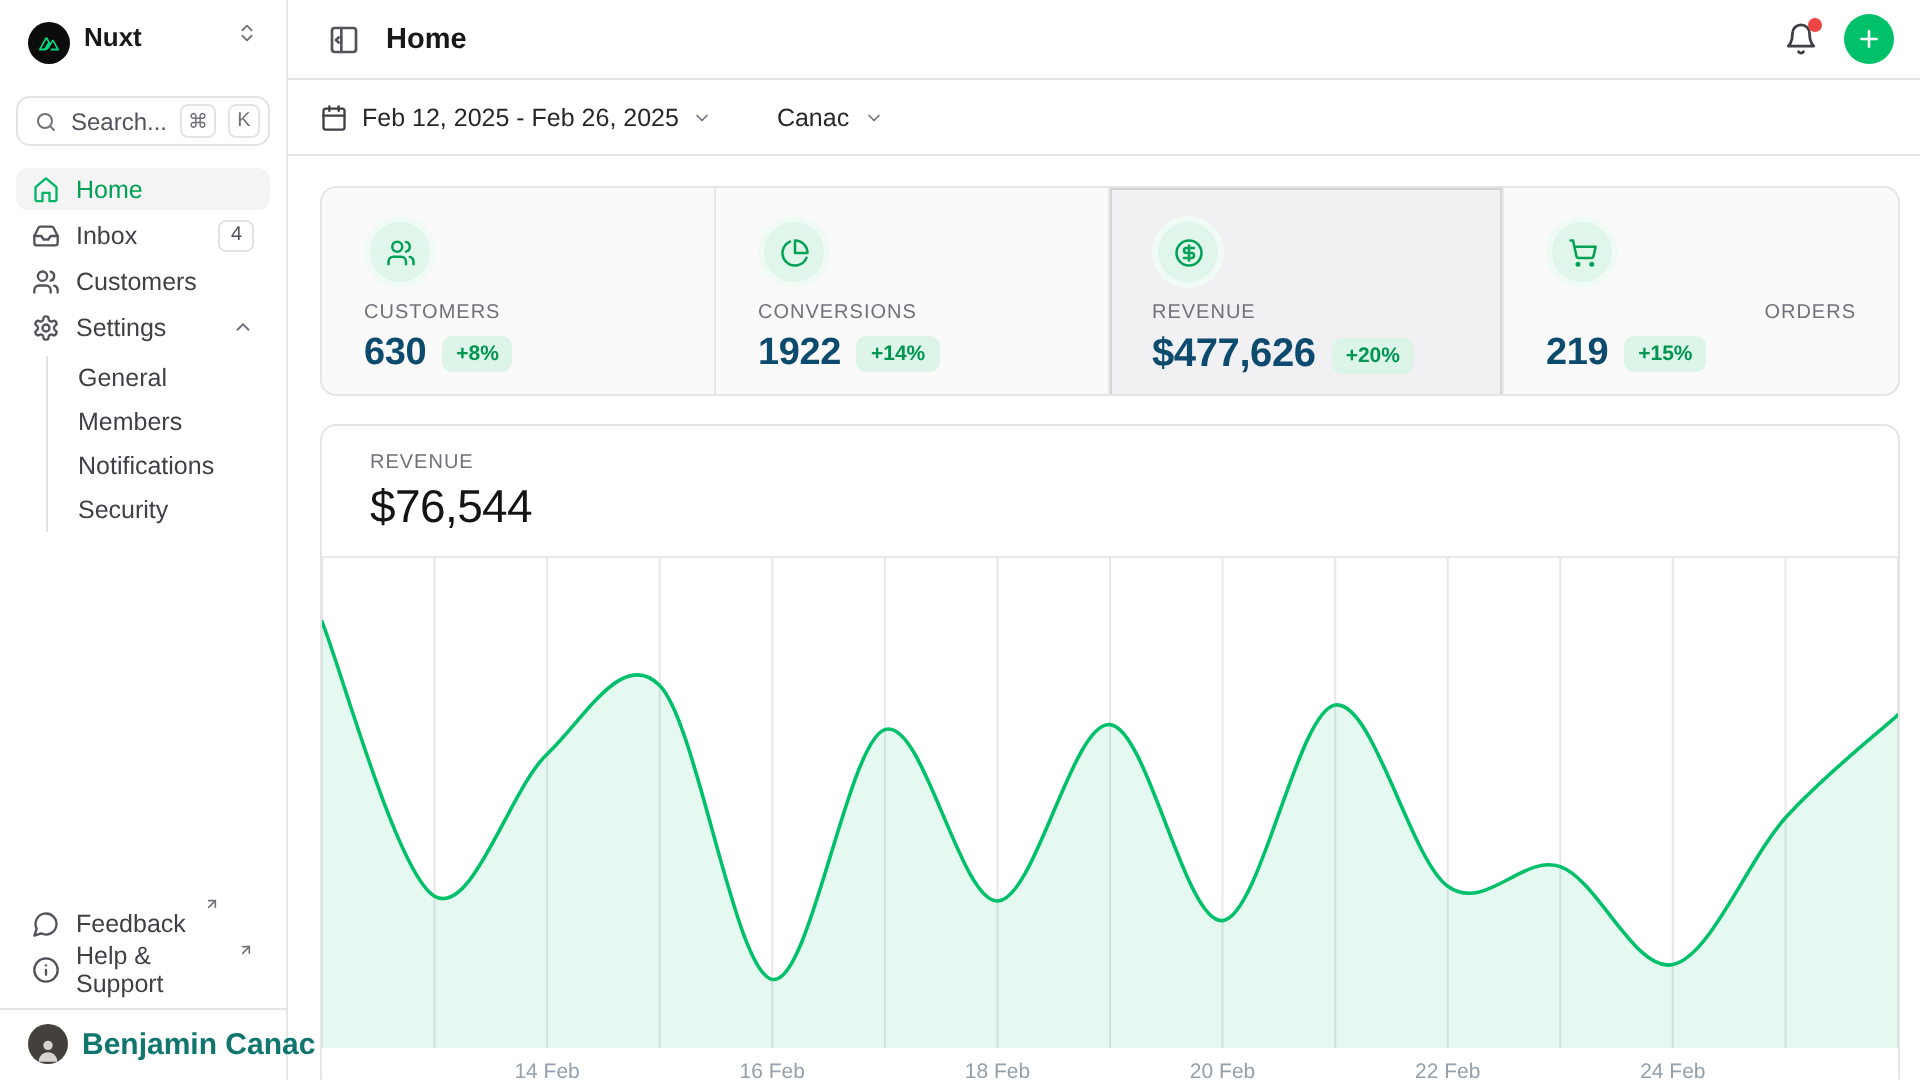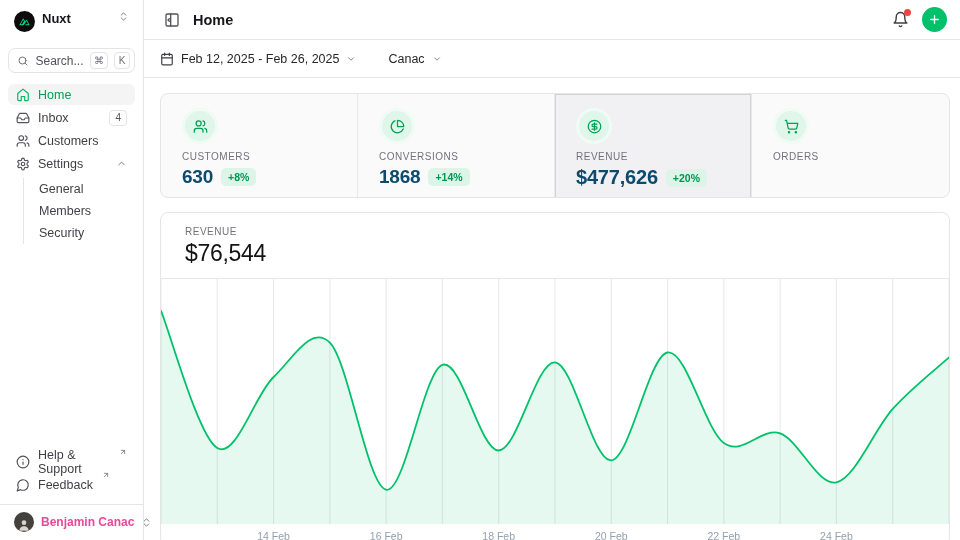--- a/index.html
+++ b/index.html
@@ -30,21 +30,21 @@
   .count-badge { font-size:10px; color:#52525b; border:1px solid #e4e4e7; border-radius:4px;
     padding:1px 5px; line-height:1.2; background:#fff; }
   .sub-wrap { margin:2px 0 0 15px; border-left:1px solid #e4e4e7; display:flex; flex-direction:column; }
   .sub-item { height:22px; display:flex; align-items:center; padding-left:15px; font-size:12.5px;
     font-weight:500; color:#3f3f46; cursor:pointer; }
   .side-footer { margin-top:auto; display:flex; flex-direction:column; gap:2px; padding-bottom:9px; }
   .ext { color:#71717a; margin-left:1px; align-self:flex-start; margin-top:-3px; display:flex; }
   .user-row { border-top:1px solid #e5e5e5; margin:0 -8px; padding:7px 10px 8px 14px;
     display:flex; align-items:center; gap:7px; cursor:pointer; }
   .avatar { width:20px; height:20px; border-radius:50%; background:#44403c; display:flex; align-items:flex-end; justify-content:center; overflow:hidden; flex-shrink:0; }
-  .user-name { font-size:12px; font-weight:600; color:#ec4899; flex:1; white-space:nowrap; }
+  .user-name { font-size:15px; font-weight:600; color:#0f766e; flex:1; white-space:nowrap; }
 
   
   .main { flex:1; display:flex; flex-direction:column; min-width:0; }
   .topbar { height:40px; border-bottom:1px solid #e5e5e5; display:flex; align-items:center;
     padding:0 13px 0 16px; gap:9px; flex-shrink:0; }
   .icon-btn { width:24px; height:24px; border-radius:6px; display:flex; align-items:center; justify-content:center;
     color:#52525b; cursor:pointer; background:none; border:none; }
   .page-title { font-size:14.5px; font-weight:700; color:#18181b; }
   .topbar-right { margin-left:auto; display:flex; align-items:center; gap:13px; }
   .bell-wrap { position:relative; display:flex; cursor:pointer; color:#3f3f46; }
@@ -57,21 +57,21 @@
   .tb-btn { display:flex; align-items:center; gap:7px; font-size:12.5px; font-weight:500; color:#27272a;
     background:none; border:none; cursor:pointer; font-family:inherit; }
   .tb-btn .chev { color:#71717a; display:flex; }
 
   .content { padding:15px 10px 0 16px; flex:1; min-height:0; }
 
   
   .stats { display:grid; grid-template-columns:repeat(4,1fr); background:#fafafa;
     border:1px solid #e5e5e5; border-radius:8px; height:105px; overflow:hidden; }
   .stat { padding:13px 21px; border-right:1px solid #e8e8e8; cursor:pointer; }
-  .stat:last-child { border-right:none; }
+  .stat:last-child { border-right:none;text-align:right; }
   .stat.selected { background:#f1f1f3; box-shadow:inset 0 0 0 1px #d4d4d8; }
   .icon-badge { width:30px; height:30px; border-radius:50%; background:#e0f6ea;
     box-shadow:0 0 0 3px #f0fbf5; color:#00a155; display:flex; align-items:center; justify-content:center;
     margin:4px 0 10px 3px; }
   .stat-label { font-size:10px; font-weight:500; letter-spacing:.5px; color:#71717a; }
   .stat-row { display:flex; align-items:center; gap:8px; margin-top:4px; }
   .stat-value { font-size:19px; font-weight:700; color:#0c4a6e; letter-spacing:-.2px; }
   .stat.selected .stat-value { font-size:20px; }
   .delta { font-size:10.5px; font-weight:600; color:#009550; background:#dcf5e8; border-radius:5px; padding:3px 7px; }
 
@@ -171,49 +171,52 @@
       </div>
 
       <div class="sub-wrap">
         <div class="sub-item">
             <span>General</span>
           </div>
         <div class="sub-item">
             <span>Members</span>
           </div>
         <div class="sub-item">
+            <span>Notifications</span>
+          </div>
+        <div class="sub-item">
             <span>Security</span>
           </div>
       </div>
     </nav>
 
     <div class="side-footer">
       <div class="nav-item">
         <span class="ic">
           <svg width="14" height="14" viewBox="0 0 24 24" fill="none" stroke="currentColor" stroke-width="2" stroke-linecap="round" stroke-linejoin="round">
-              <circle cx="12" cy="12" r="10"></circle>
-              <path d="M12 16v-4"></path>
-              <path d="M12 8h.01"></path>
-            </svg>
-        </span>
-        <span>Help &amp; Support</span>
+              <path d="M7.9 20A9 9 0 1 0 4 16.1L2 22Z"></path>
+            </svg>
+        </span>
+        <span>Feedback</span>
         <span class="ext">
           <svg width="8" height="8" viewBox="0 0 24 24" fill="none" stroke="currentColor" stroke-width="2.4" stroke-linecap="round" stroke-linejoin="round">
               <path d="M7 7h10v10"></path>
               <path d="M7 17 17 7"></path>
             </svg>
         </span>
       </div>
       <div class="nav-item">
         <span class="ic">
           <svg width="14" height="14" viewBox="0 0 24 24" fill="none" stroke="currentColor" stroke-width="2" stroke-linecap="round" stroke-linejoin="round">
-              <path d="M7.9 20A9 9 0 1 0 4 16.1L2 22Z"></path>
-            </svg>
-        </span>
-        <span>Feedback</span>
+              <circle cx="12" cy="12" r="10"></circle>
+              <path d="M12 16v-4"></path>
+              <path d="M12 8h.01"></path>
+            </svg>
+        </span>
+        <span>Help &amp; Support</span>
         <span class="ext">
           <svg width="8" height="8" viewBox="0 0 24 24" fill="none" stroke="currentColor" stroke-width="2.4" stroke-linecap="round" stroke-linejoin="round">
               <path d="M7 7h10v10"></path>
               <path d="M7 17 17 7"></path>
             </svg>
         </span>
       </div>
     </div>
 
     <div class="user-row">
@@ -310,21 +313,21 @@
 
         <div class="stat">
           <div class="icon-badge">
             <svg width="15" height="15" viewBox="0 0 24 24" fill="none" stroke="currentColor" stroke-width="2" stroke-linecap="round" stroke-linejoin="round">
                 <path d="M21.21 15.89A10 10 0 1 1 8 2.83"></path>
                 <path d="M22 12A10 10 0 0 0 12 2v10z"></path>
               </svg>
           </div>
           <div class="stat-label">CONVERSIONS</div>
           <div class="stat-row">
-            <span class="stat-value">1868</span>
+            <span class="stat-value">1922</span>
             <span class="delta">+14%</span>
           </div>
         </div>
 
         <div class="stat selected">
           <div class="icon-badge">
             <svg width="15" height="15" viewBox="0 0 24 24" fill="none" stroke="currentColor" stroke-width="2" stroke-linecap="round" stroke-linejoin="round">
                 <circle cx="12" cy="12" r="10"></circle>
                 <path d="M16 8h-6a2 2 0 1 0 0 4h4a2 2 0 1 1 0 4H8"></path>
                 <path d="M12 18V6"></path>
@@ -339,20 +342,24 @@
 
         <div class="stat">
           <div class="icon-badge">
             <svg width="15" height="15" viewBox="0 0 24 24" fill="none" stroke="currentColor" stroke-width="2" stroke-linecap="round" stroke-linejoin="round">
                 <circle cx="8" cy="21" r="1"></circle>
                 <circle cx="19" cy="21" r="1"></circle>
                 <path d="M2.05 2.05h2l2.66 12.42a2 2 0 0 0 2 1.58h9.78a2 2 0 0 0 1.95-1.57l1.65-7.43H5.12"></path>
               </svg>
           </div>
           <div class="stat-label">ORDERS</div>
+          <div class="stat-row">
+            <span class="stat-value">219</span>
+            <span class="delta">+15%</span>
+          </div>
         </div>
       </div>
 
       <div class="chart-card">
         <div class="chart-head">
           <div class="chart-label">REVENUE</div>
           <div class="chart-value">$76,544</div>
         </div>
         <div class="plot">
           <svg id="rev-chart" preserveAspectRatio="none" viewBox="0 0 790 245">

